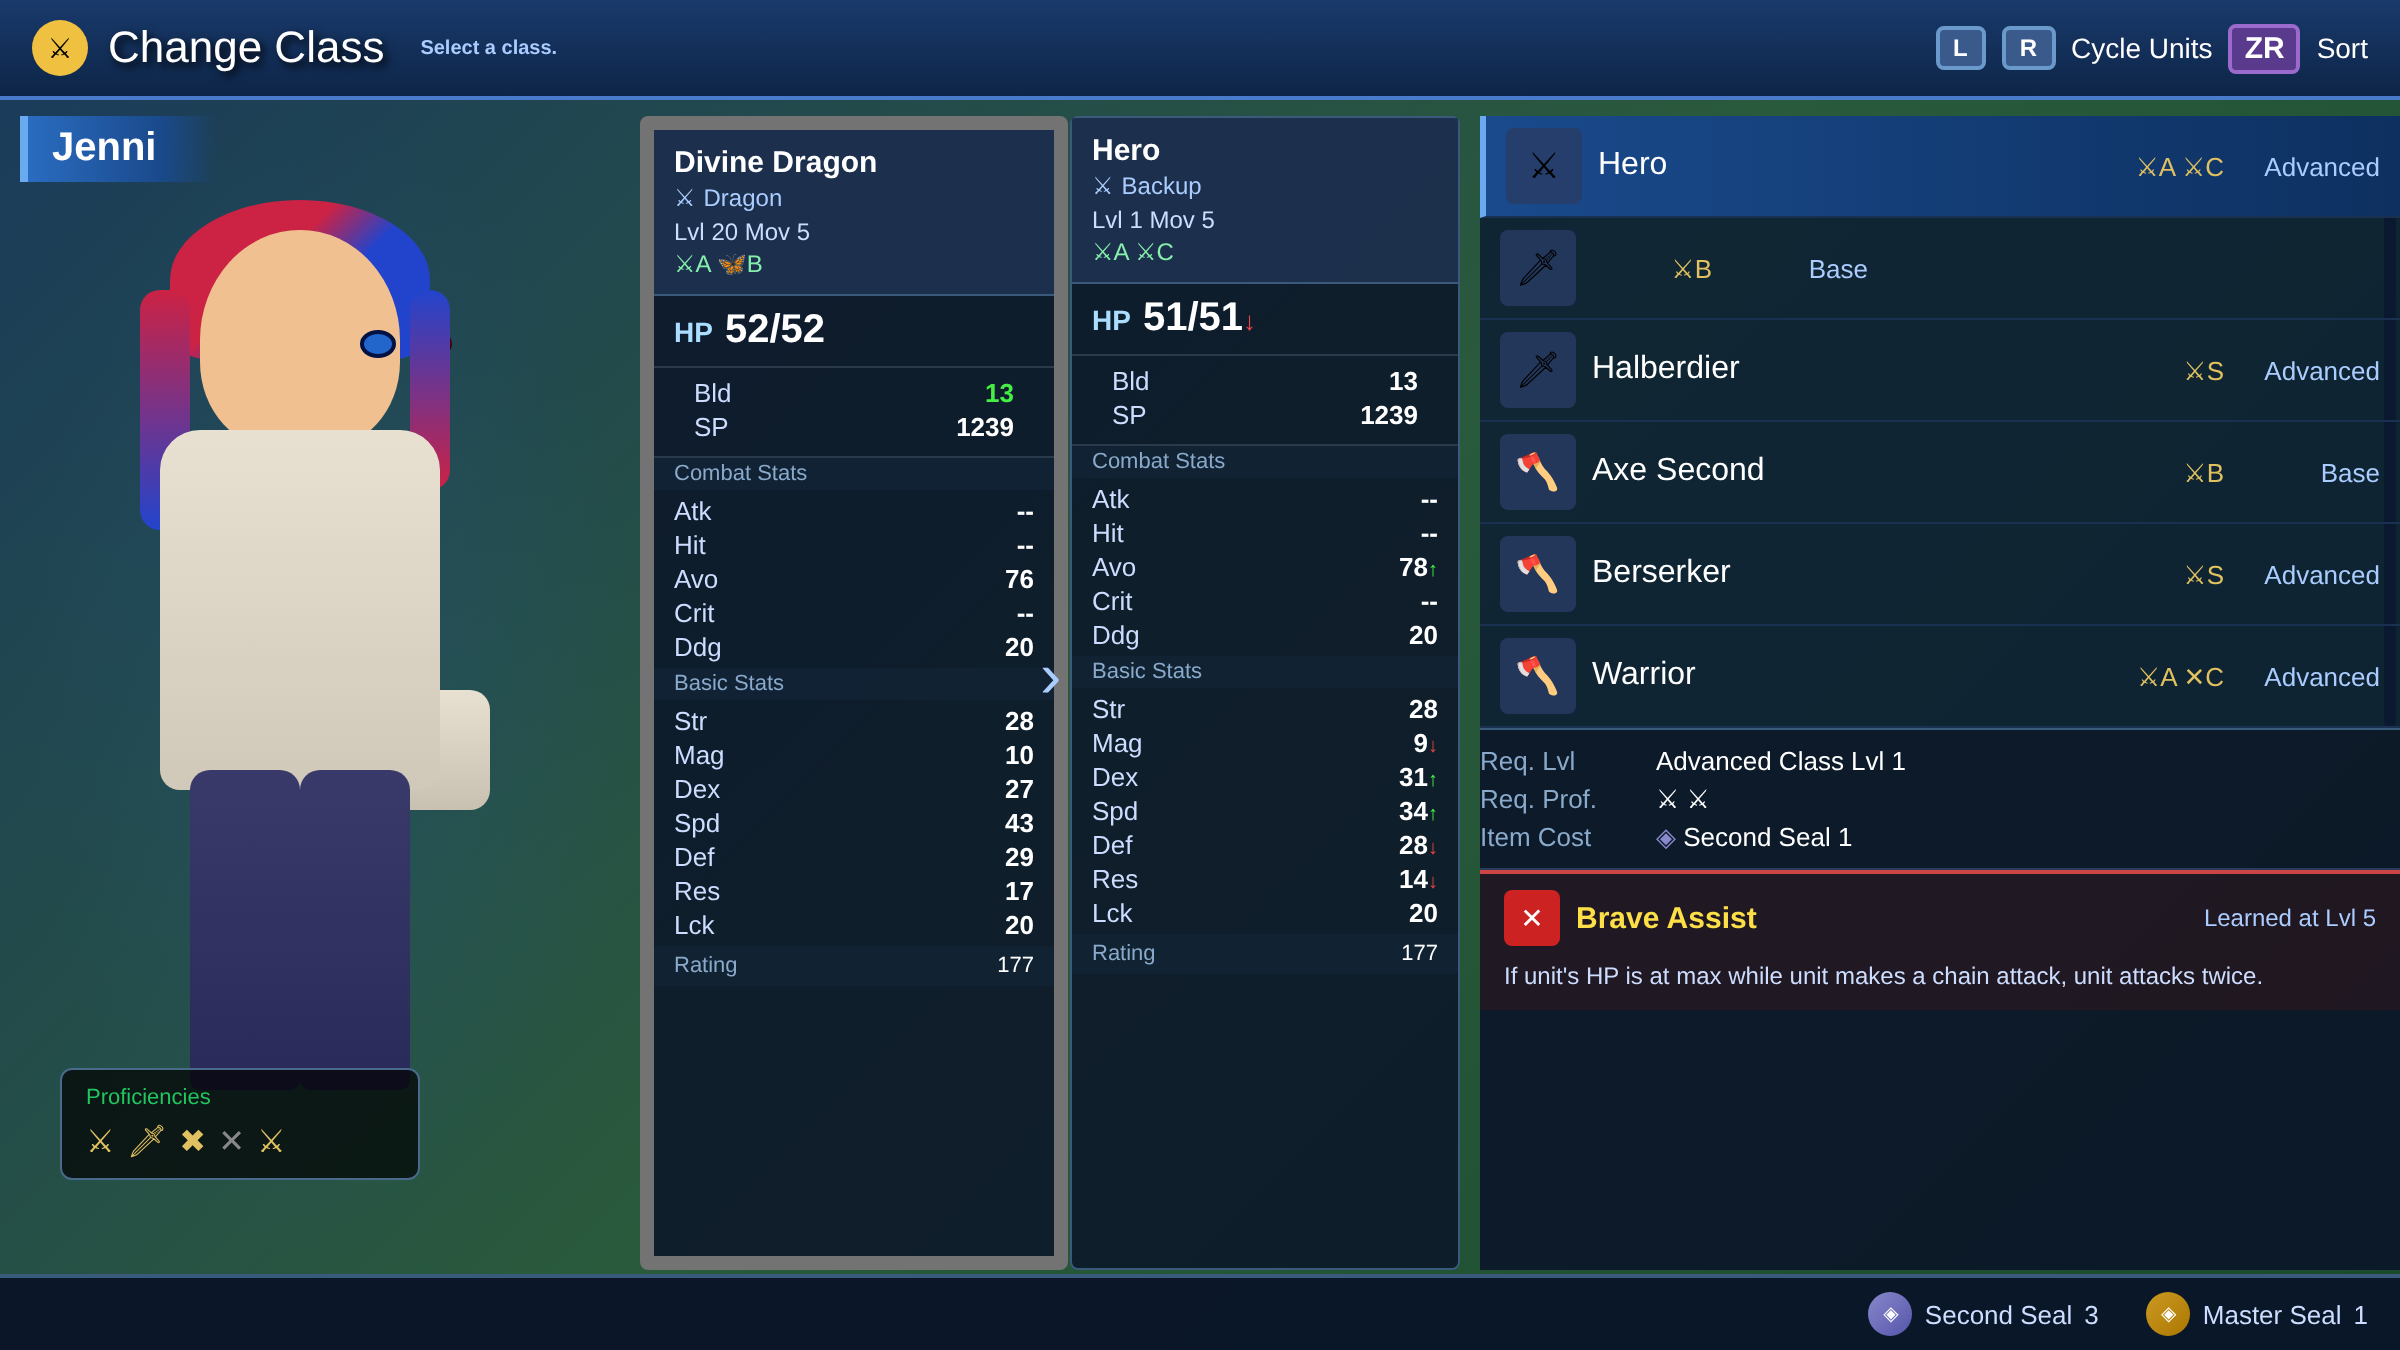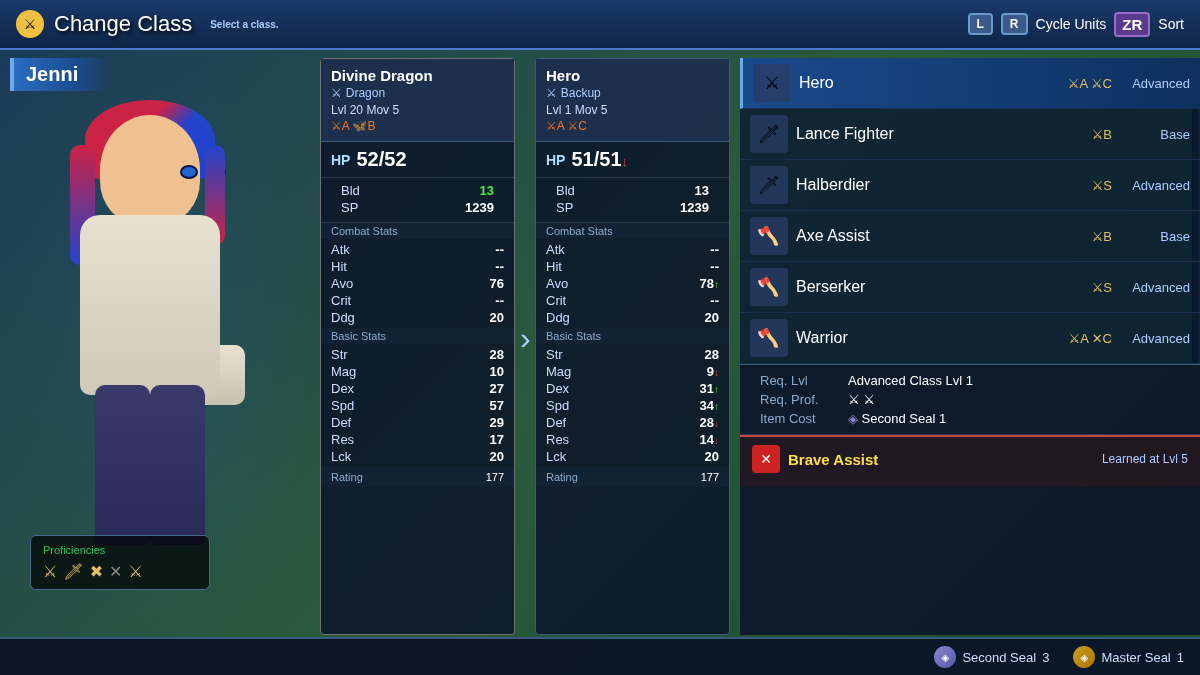--- a/index.html
+++ b/index.html
@@ -226,24 +226,24 @@
       color: #e0c060;
       font-size: 16px;
     }
     .prof-icon.gray { color: #888; }
 
     
     .stats-panel {
       position: absolute;
       top: 58px;
       left: 320px;
-      width: 195px;
+      width: 214px;
       bottom: 40px;
       background: rgba(10, 20, 40, 0.85);
-      border: 1px solid #737373;
+      border: 7px solid #737373;
       border-radius: 4px;
     }
     .class-header {
       background: rgba(30, 50, 80, 0.9);
       padding: 8px 10px;
       border-bottom: 1px solid #3a5a7c;
     }
     .class-name {
       color: #fff;
       font-size: 15px;
@@ -256,21 +256,21 @@
       align-items: center;
       gap: 4px;
       margin-top: 2px;
     }
     .class-meta {
       color: #ccddff;
       font-size: 12px;
       margin-top: 3px;
     }
     .class-prof {
-      color: #f97316;
+      color: #86efac;
       font-size: 12px;
       margin-top: 2px;
     }
     .hp-row {
       padding: 6px 10px;
       border-bottom: 1px solid #2a3a4a;
       display: flex;
       align-items: center;
       gap: 6px;
     }
@@ -382,21 +382,21 @@
 
     
     .info-panel {
       background: rgba(10, 20, 40, 0.9);
       border-top: 1px solid #3a5a7c;
       flex: 1;
       padding: 0;
     }
 
     .req-section {
-      padding: 6px 20px;
+      padding: 6px 0;
       border-bottom: 1px solid #2a3a5a;
     }
     .req-row {
       display: flex;
       align-items: center;
       gap: 8px;
       padding: 2px 0;
       color: #ccddff;
       font-size: 13px;
     }
@@ -625,21 +625,21 @@
     <div class="stat-line">
         <span>Mag</span>
         <span class="stat-val">10</span>
       </div>
     <div class="stat-line">
         <span>Dex</span>
         <span class="stat-val">27</span>
       </div>
     <div class="stat-line">
         <span>Spd</span>
-        <span class="stat-val">57</span>
+        <span class="stat-val">43</span>
       </div>
     <div class="stat-line">
         <span>Def</span>
         <span class="stat-val">29</span>
       </div>
     <div class="stat-line">
         <span>Res</span>
         <span class="stat-val">17</span>
       </div>
     <div class="stat-line">
@@ -757,33 +757,32 @@
     </div>
 
     <div class="class-list-item selected item-relative">
       <div class="class-icon-box">⚔</div>
       <span class="class-item-name">Hero</span>
       <span class="class-item-prof">⚔A ⚔C</span>
       <span class="class-item-rank">Advanced</span>
     </div>
     <div class="class-list-item item-relative">
       <div class="class-icon-box">🗡</div>
-      <span class="class-item-name">Lance Fighter</span>
       <span class="class-item-prof">⚔B</span>
       <span class="class-item-rank">Base</span>
     </div>
     <div class="class-list-item item-relative">
       <div class="class-icon-box">🗡</div>
       <span class="class-item-name">Halberdier</span>
       <span class="class-item-prof">⚔S</span>
       <span class="class-item-rank">Advanced</span>
     </div>
     <div class="class-list-item item-relative">
       <div class="class-icon-box">🪓</div>
-      <span class="class-item-name">Axe Assist</span>
+      <span class="class-item-name">Axe Second</span>
       <span class="class-item-prof">⚔B</span>
       <span class="class-item-rank">Base</span>
     </div>
     <div class="class-list-item item-relative">
       <div class="class-icon-box">🪓</div>
       <span class="class-item-name">Berserker</span>
       <span class="class-item-prof">⚔S</span>
       <span class="class-item-rank">Advanced</span>
     </div>
     <div class="class-list-item item-relative">
@@ -811,20 +810,21 @@
           <span>Second Seal 1</span>
         </span>
       </div>
     </div>
     <div class="skill-section">
       <div class="skill-header">
         <div class="skill-icon">✕</div>
         <span class="skill-name">Brave Assist</span>
         <span class="skill-learn">Learned at Lvl 5</span>
       </div>
+      <div class="skill-desc">If unit's HP is at max while unit makes a chain attack, unit attacks twice.</div>
     </div>
   </div>
 </div>
 
 <div class="bottom-bar">
   <div class="currency-item">
     <div class="currency-icon">
       <span>◈</span>
     </div>
     <span>Second Seal</span>

